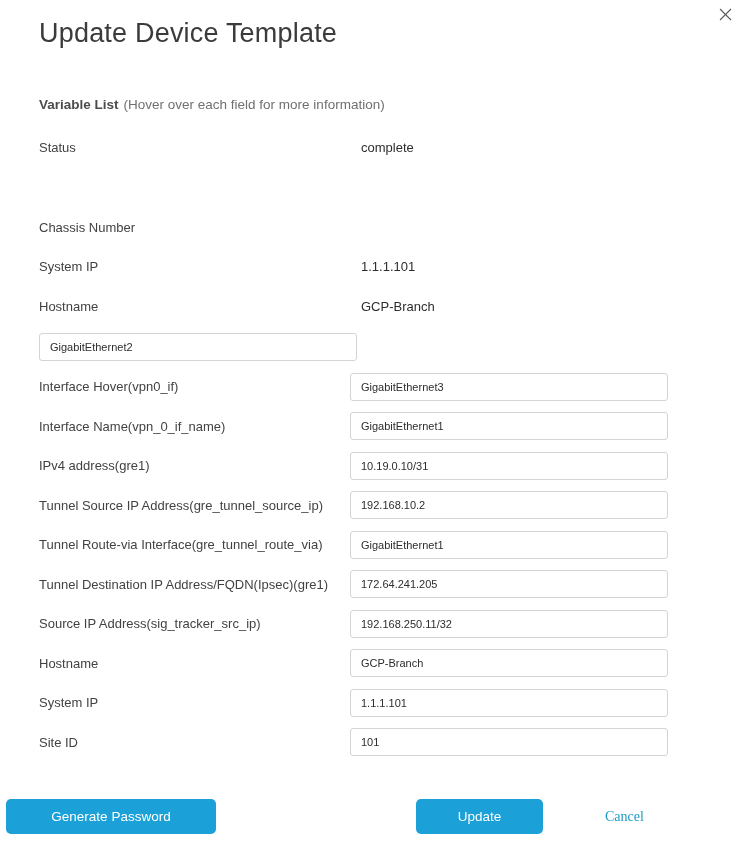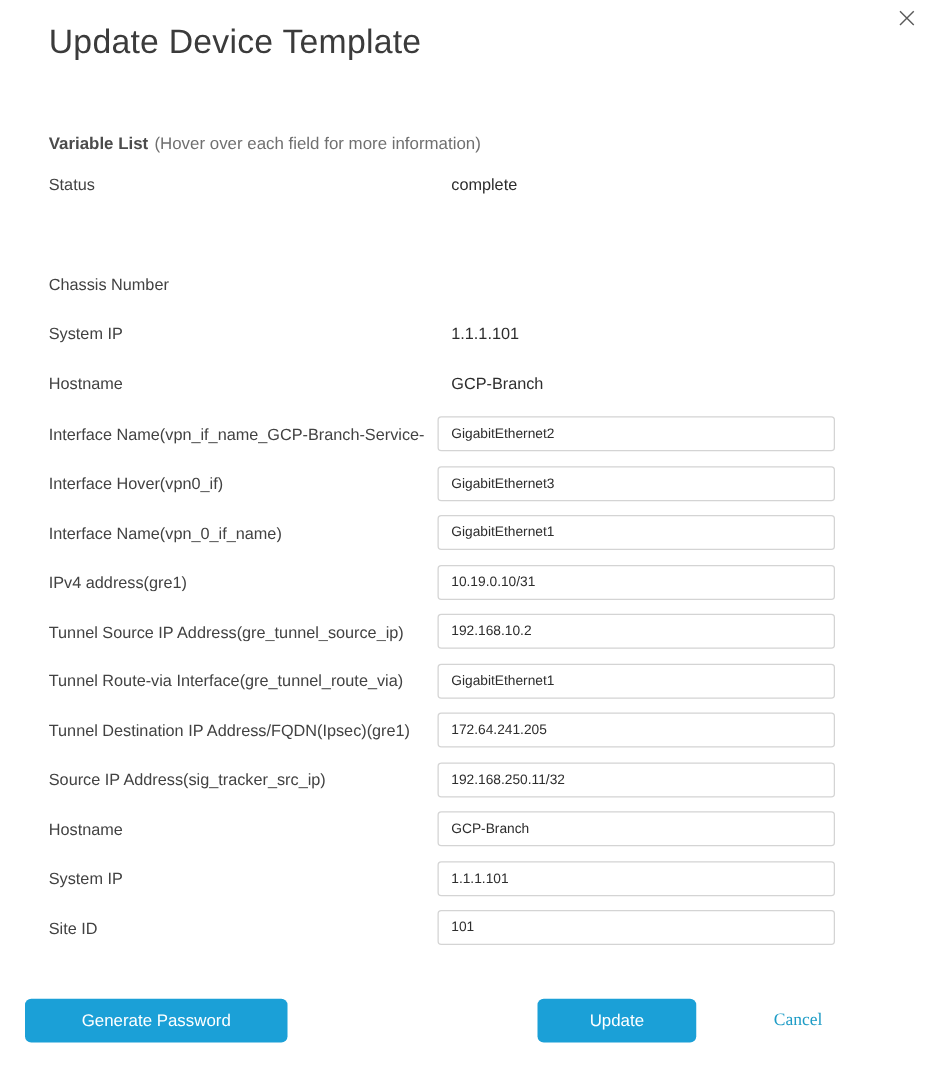--- a/index.html
+++ b/index.html
@@ -18,21 +18,21 @@
   }
   .close-btn svg { display: block; }
 
   .dialog-title {
     position: absolute; left: 39px; top: 18px;
     font-size: 27px; font-weight: 400; color: #3b3b3b; letter-spacing: 0.2px;
     margin: 0; white-space: nowrap;
   }
 
   .section-head {
-    position: absolute; left: 39px; top: 107px;
+    position: absolute; left: 39px; top: 97px;
     font-size: 13.5px; white-space: nowrap;
   }
   .section-head .heading { font-weight: 700; color: #4c4c4c; }
   .section-head .hint { font-weight: 400; color: #707070; margin-left: 5px; }
 
   .rows { position: absolute; left: 39px; top: 138px; width: 629px; }
 
   .trow { display: flex; align-items: center; height: 18px; }
   .trow .flabel { width: 311px; font-size: 13px; color: #424242; white-space: nowrap; overflow: hidden; }
   .trow .fvalue { padding-left: 11px; font-size: 13px; color: #2d2d2d; white-space: nowrap; }
@@ -48,21 +48,21 @@
     white-space: nowrap; overflow: hidden;
   }
   .irow input {
     width: 318px; height: 28px; border: 1px solid #d4d4d4; border-radius: 3px;
     background: #fff; padding: 0 10px; font-size: 11px; color: #2d2d2d;
     font-family: "Liberation Sans", "DejaVu Sans", sans-serif; outline: none;
   }
 
   .footer {
     position: absolute; left: 0; top: 799px; width: 752px;
-    display: flex; align-items: center; padding-left: 20px;
+    display: flex; align-items: center; padding-left: 6px;
   }
   .btn {
     border: none; border-radius: 5px; height: 35px; cursor: pointer;
     color: #ffffff; font-size: 13.5px;
     font-family: "Liberation Sans", "DejaVu Sans", sans-serif;
     background: var(--primary, #1ba0d7);
   }
   .btn-generate { width: 210px; }
   .btn-update { width: 127px; margin-left: 200px; }
   .link-cancel {
@@ -105,21 +105,20 @@
       <div class="flabel">System IP</div>
       <div class="fvalue">1.1.1.101</div>
     </div>
 
     <div class="trow mb18">
       <div class="flabel">Hostname</div>
       <div class="fvalue">GCP-Branch</div>
     </div>
 
     <div class="irow">
-      <div class="flabel">Interface Name(vpn_if_name_GCP-Branch-Service-</div>
       <input type="text" value="GigabitEthernet2" style="">
     </div>
 
     <div class="irow">
       <div class="flabel">Interface Hover(vpn0_if)</div>
       <input type="text" value="GigabitEthernet3" style="">
     </div>
 
     <div class="irow">
       <div class="flabel">Interface Name(vpn_0_if_name)</div>

